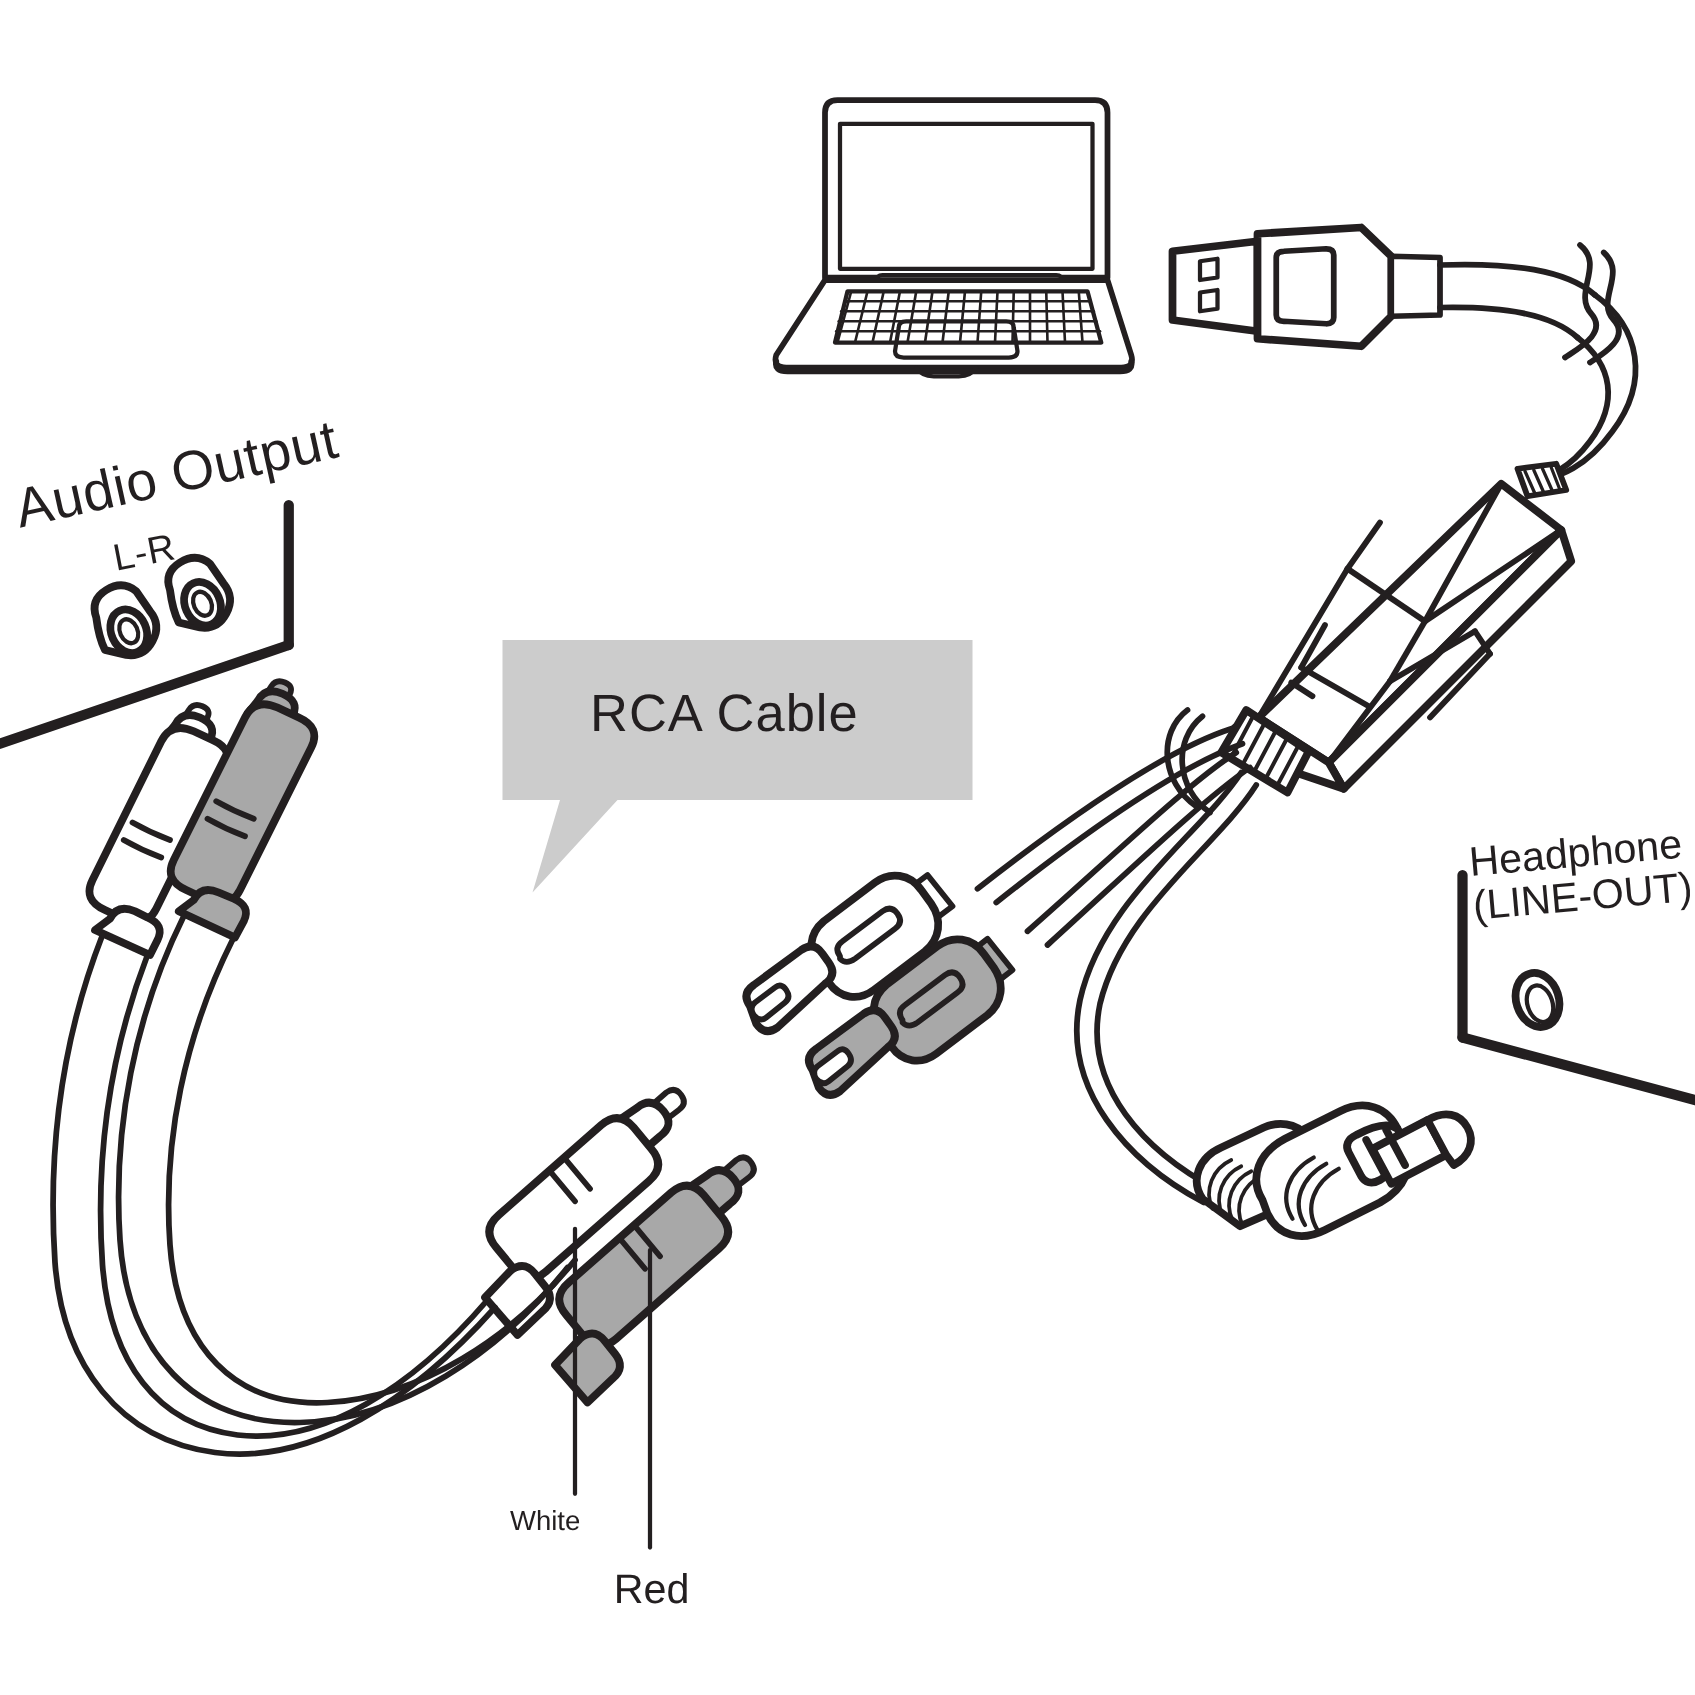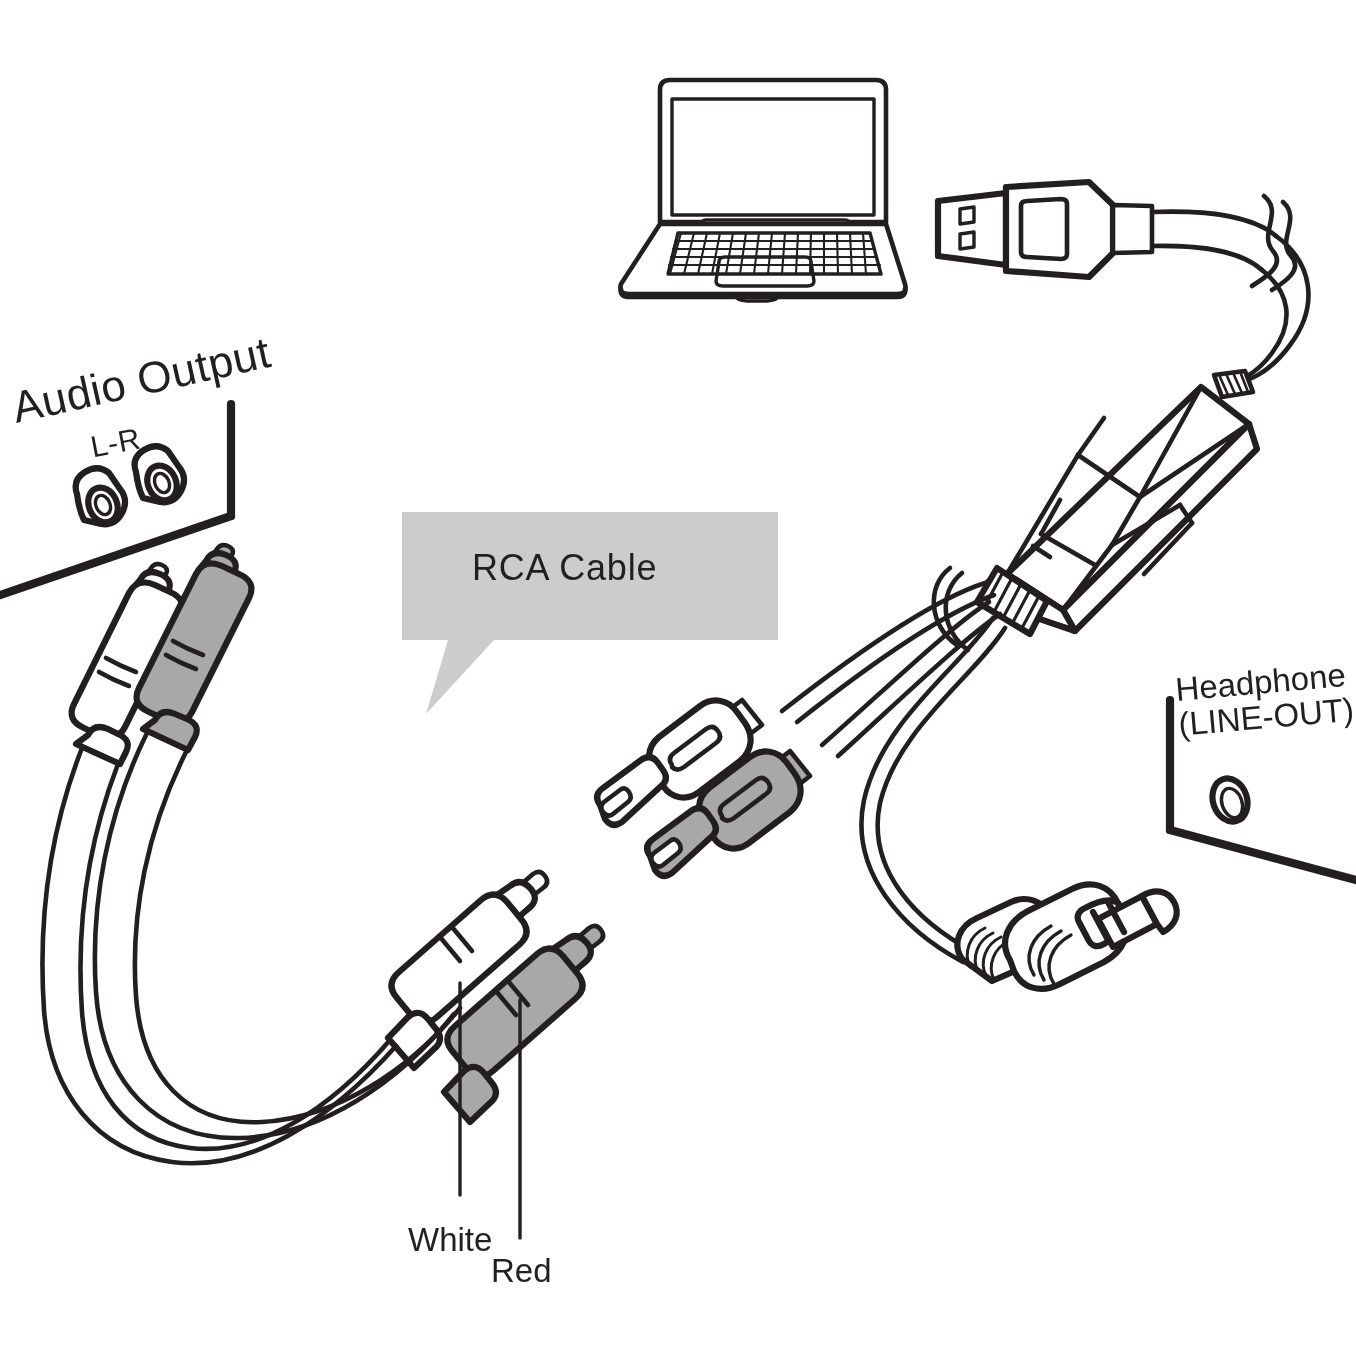--- a/index.html
+++ b/index.html
@@ -51,29 +51,28 @@
     top: 673px;
     font-size: 33px;
     text-align: left;
     transform: rotate(-5deg);
     transform-origin: left top;
   }
   #lbl-headphone .l2 { display: block; }
   #lbl-rca {
     left: 472px;
     top: 549px;
-    font-size: 36px;
+    font-size: 42px;
     letter-spacing: 0.8px;
     color: #231f20;
   }
   #lbl-white {
     left: 408px;
     top: 1205px;
-    font-size: 33px;
-    margin-top: 18px;
+    font-size: 22px;
   }
   #lbl-red {
     left: 491px;
     top: 1254px;
     font-size: 33px;
   }
 </style>
 </head>
 <body>
 

